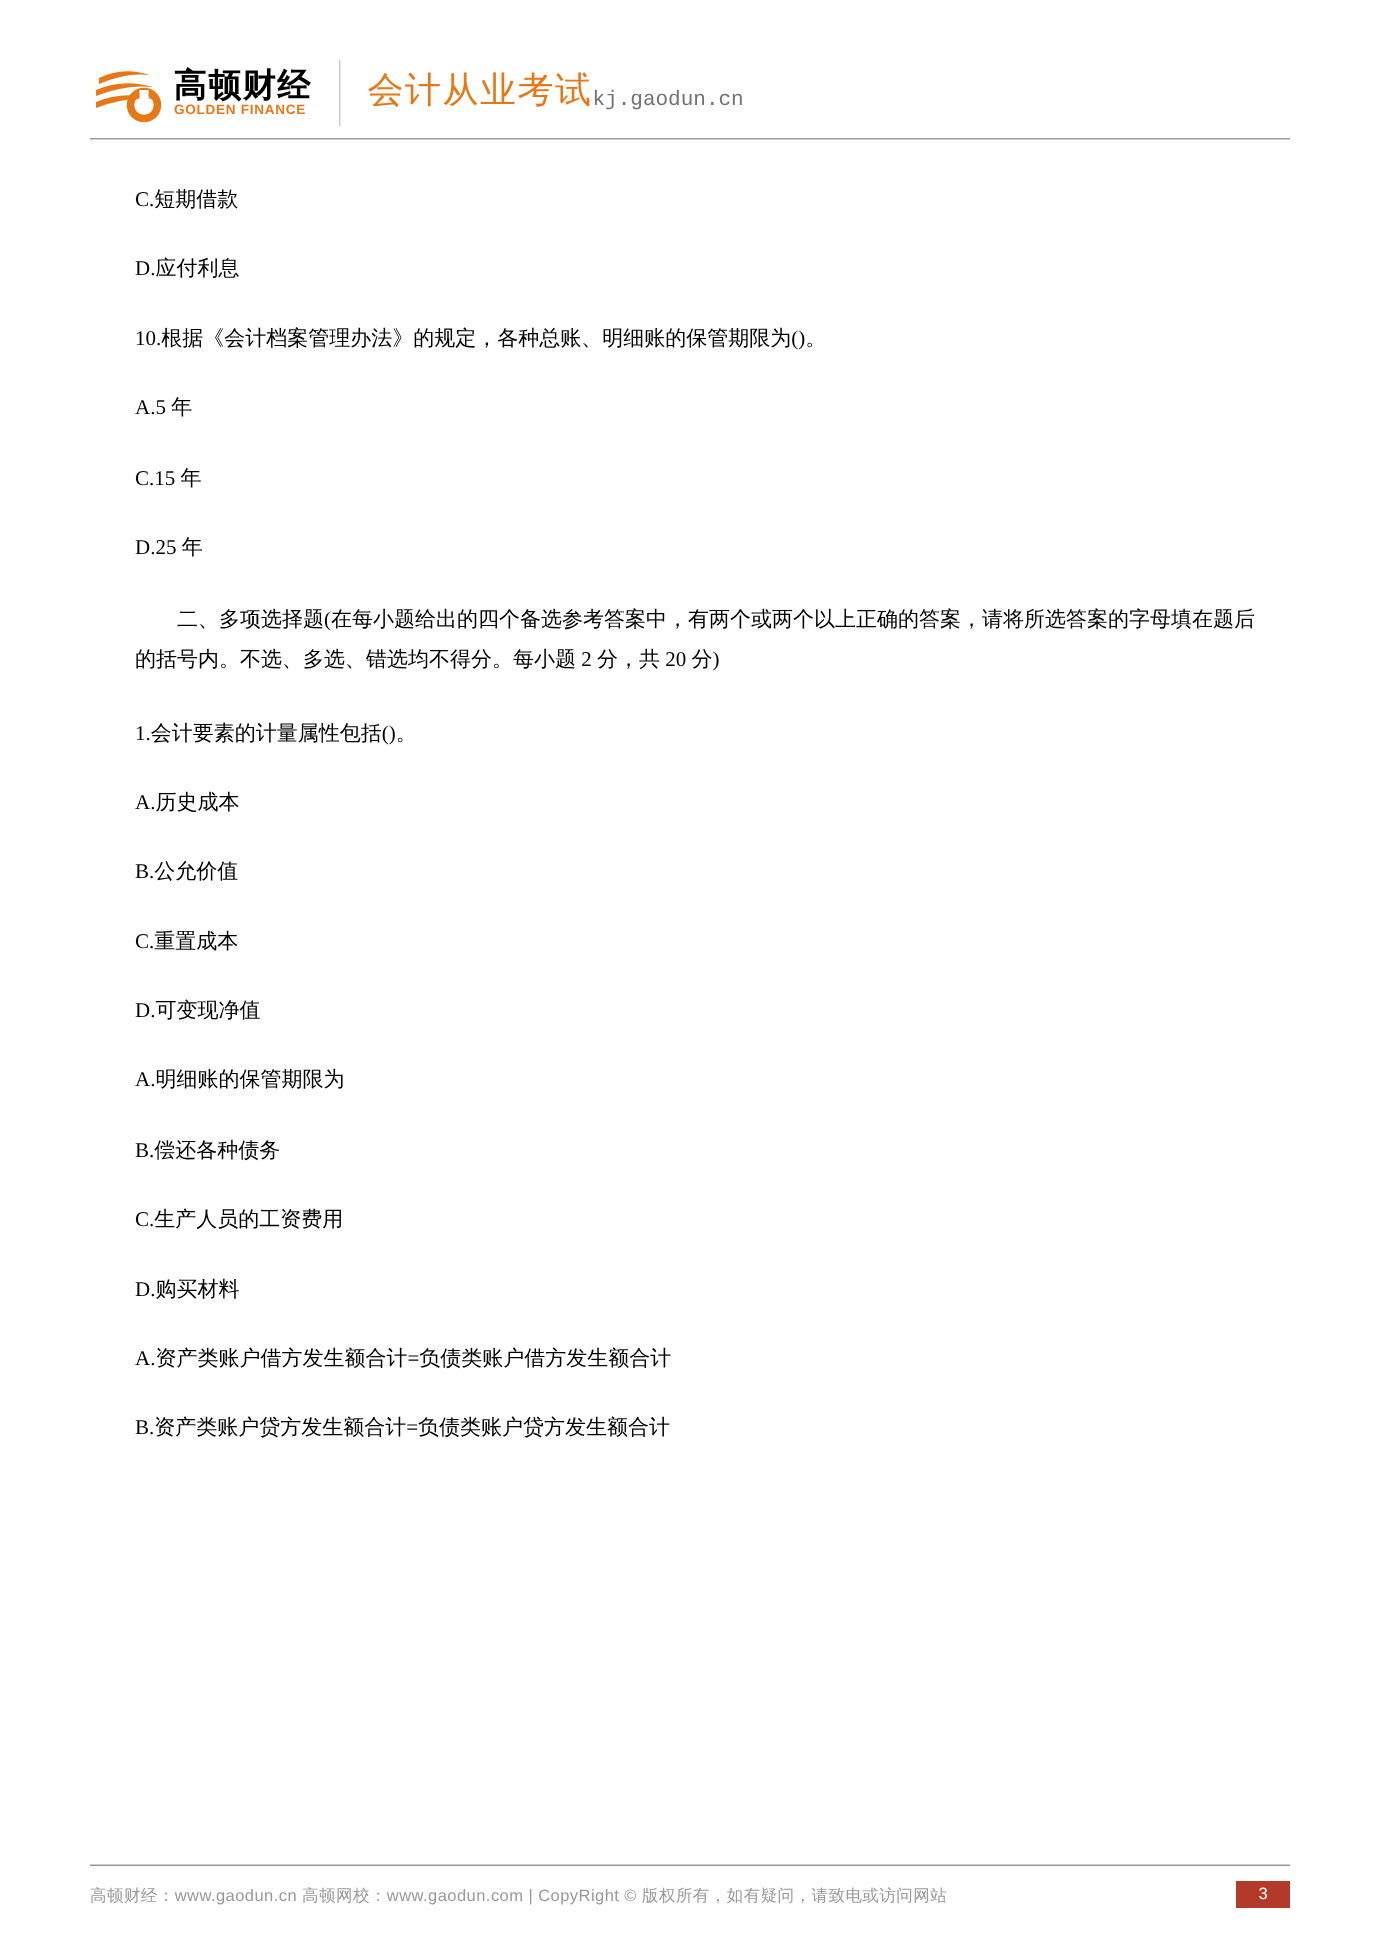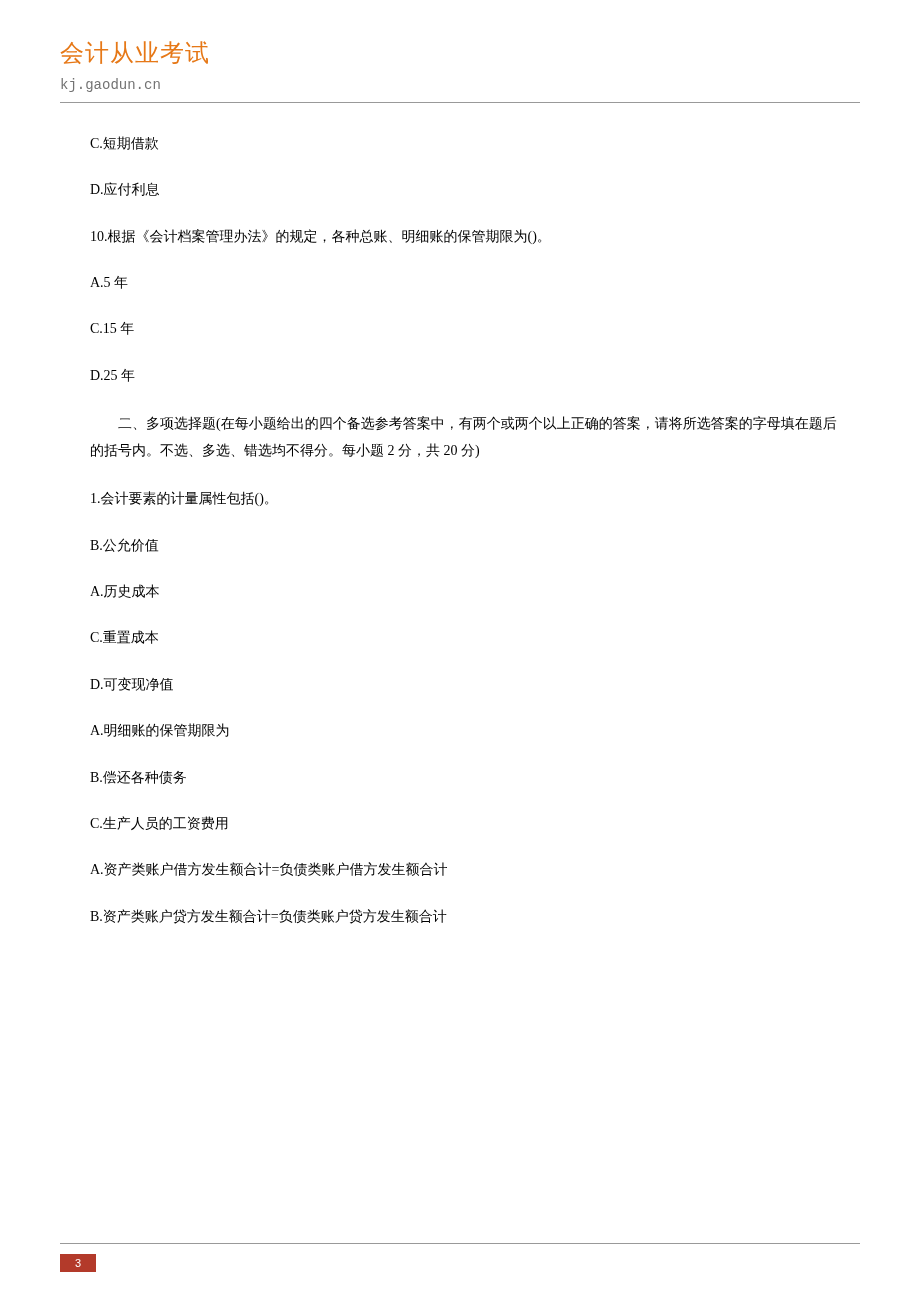--- a/index.html
+++ b/index.html
@@ -26,21 +26,21 @@
     display: flex;
     align-items: center;
     padding-right: 18px;
     border-right: 1px solid #ccc;
     margin-right: 18px;
   }
   .logo-svg { width: 48px; height: 44px; margin-right: 8px; }
   .logo-text { display: flex; flex-direction: column; line-height: 1.1; }
   .logo-text-cn { font-size: 22px; font-weight: bold; font-family: "Microsoft YaHei", sans-serif; color: #000; letter-spacing: 1px; }
   .logo-text-en { font-size: 9px; font-weight: bold; color: #e67817; letter-spacing: 0.5px; font-family: Arial, sans-serif; }
-  .exam-block { display: flex; flex-direction: column; line-height: 1.1; }
+  .exam-block { display: flex; line-height: 1.1; }
   .exam-text-cn { font-size: 24px; font-family: "Microsoft YaHei", sans-serif; color: #e67817; letter-spacing: 1px; }
   .exam-text-url { font-size: 14px; color: #737373; font-family: Liberation Mono, monospace; margin-top: 12px; }
   .content { padding-left: 30px; padding-right: 10px; }
   .line {
     font-size: 14px;
     line-height: 1.6;
     margin-bottom: 24px;
     color: #000;
   }
   .section-instr {
@@ -80,20 +80,35 @@
     justify-content: center;
     font-size: 11px;
   }
 </style>
 </head>
 <body>
 
 <div class="page">
 
   <div class="header">
+    <div class="logo-block">
+      <svg class="logo-svg" viewBox="0 0 48 44">
+        <g fill="#e67817">
+          <path d="M6 12 Q 22 4 40 10 Q 24 8 6 16 Z"></path>
+          <path d="M4 20 Q 22 12 42 18 Q 24 16 4 24 Z"></path>
+          <path d="M4 28 Q 22 20 44 26 Q 24 24 4 32 Z"></path>
+          <ellipse cx="36" cy="30" rx="9" ry="9" fill="none" stroke="#e67817" stroke-width="5"></ellipse>
+          <rect x="33" y="20" width="6" height="6" fill="#fff"></rect>
+        </g>
+      </svg>
+      <div class="logo-text">
+        <span class="logo-text-cn">高顿财经</span>
+        <span class="logo-text-en">GOLDEN FINANCE</span>
+      </div>
+    </div>
     <div class="exam-block">
       <span class="exam-text-cn">会计从业考试</span>
       <span class="exam-text-url">kj.gaodun.cn</span>
     </div>
   </div>
 
   <div class="content">
 
     <p class="line">C.短期借款</p>
     <p class="line">D.应付利息</p>
@@ -101,31 +116,33 @@
     <p class="line">10.根据《会计档案管理办法》的规定，各种总账、明细账的保管期限为()。</p>
     <p class="line">A.5 年</p>
     <p class="line">C.15 年</p>
     <p class="line">D.25 年</p>
 
     <div class="section-instr-wrap">
       <p class="section-instr">二、多项选择题(在每小题给出的四个备选参考答案中，有两个或两个以上正确的答案，请将所选答案的字母填在题后的括号内。不选、多选、错选均不得分。每小题 2 分，共 20 分)</p>
     </div>
 
     <p class="line">1.会计要素的计量属性包括()。</p>
+    <p class="line">A.历史成本</p>
     <p class="line">B.公允价值</p>
-    <p class="line">A.历史成本</p>
     <p class="line">C.重置成本</p>
     <p class="line">D.可变现净值</p>
 
     <p class="line">A.明细账的保管期限为</p>
     <p class="line">B.偿还各种债务</p>
     <p class="line">C.生产人员的工资费用</p>
+    <p class="line">D.购买材料</p>
 
     <p class="line">A.资产类账户借方发生额合计=负债类账户借方发生额合计</p>
     <p class="line">B.资产类账户贷方发生额合计=负债类账户贷方发生额合计</p>
 
   </div>
 
   <div class="footer">
+    <span class="footer-text">高顿财经：www.gaodun.cn    高顿网校：www.gaodun.com |    CopyRight ©  版权所有，如有疑问，请致电或访问网站</span>
     <span class="page-num">3</span>
   </div>
 
 </div>
 
 </body></html>

